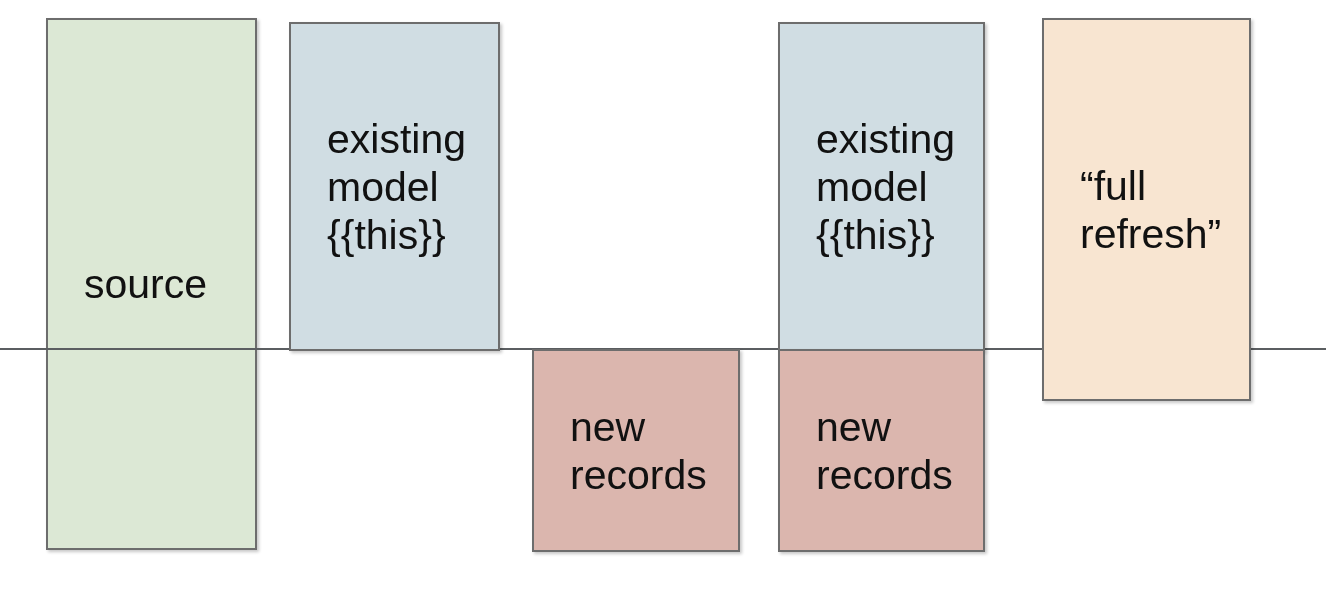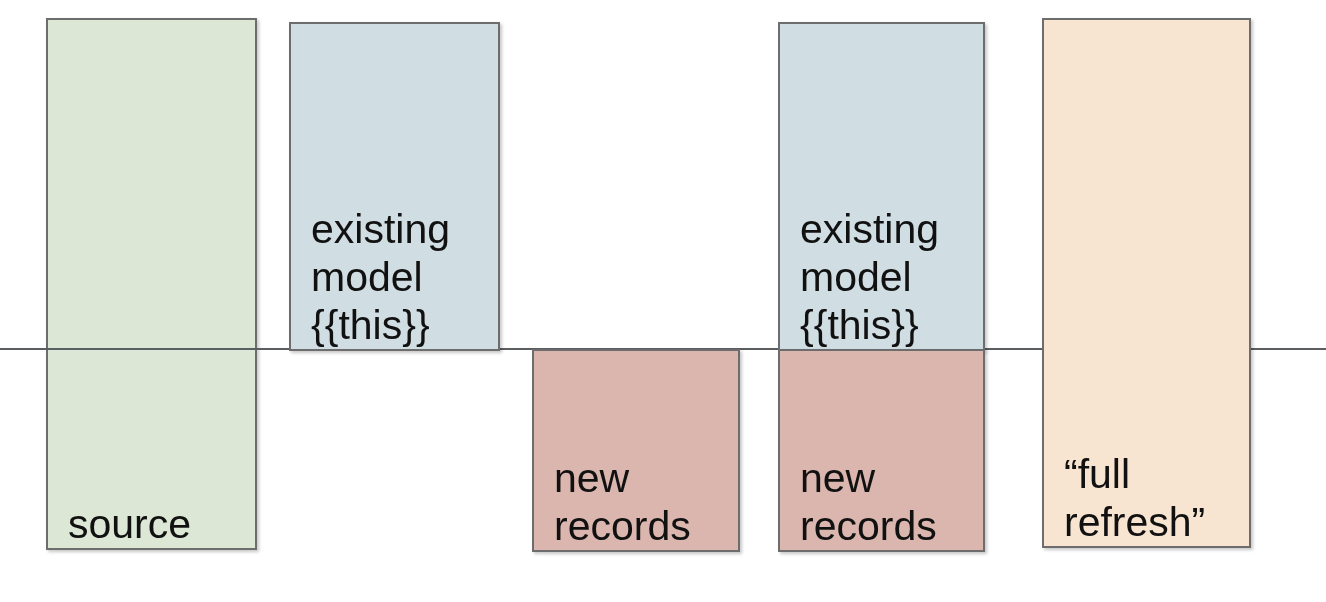--- a/index.html
+++ b/index.html
@@ -23,40 +23,40 @@
     height: 2px;
     background: #5b5e61;
     z-index: 2;
   }
   .box {
     position: absolute;
     box-sizing: border-box;
     border: 2px solid #6d6d6d;
     box-shadow: 2px 2px 3px rgba(0,0,0,0.22);
     display: flex;
-    align-items: flex-end;
+    align-items: center;
     justify-content: flex-start;
-    padding-left: 20px;
+    padding-left: 36px;
     padding-right: 6px;
     z-index: 3;
   }
   .box .label {
     font-size: 41px;
     line-height: 48px;
     color: #111111;
     white-space: pre-line;
     letter-spacing: 0;
   }
   
   .box-source        { left: 46px;   top: 18px;  width: 211px; height: 532px; z-index: 1; }
   .box-existing-1    { left: 289px;  top: 22px;  width: 211px; height: 329px; }
   .box-new-1         { left: 532px;  top: 349px; width: 208px; height: 203px; }
   .box-existing-2    { left: 778px;  top: 22px;  width: 207px; height: 329px; }
   .box-new-2         { left: 778px;  top: 349px; width: 207px; height: 203px; }
-  .box-full-refresh  { left: 1042px; top: 18px;  width: 209px; height: 530px; }
+  .box-full-refresh  { left: 1042px; top: 18px;  width: 209px; height: 383px; }
 </style>
 </head>
 <body>
 
 <div id="canvas">
 
   <div class="box box-source" style="background-color: rgb(220, 232, 213);">
     <span class="label">source</span>
   </div>
 

